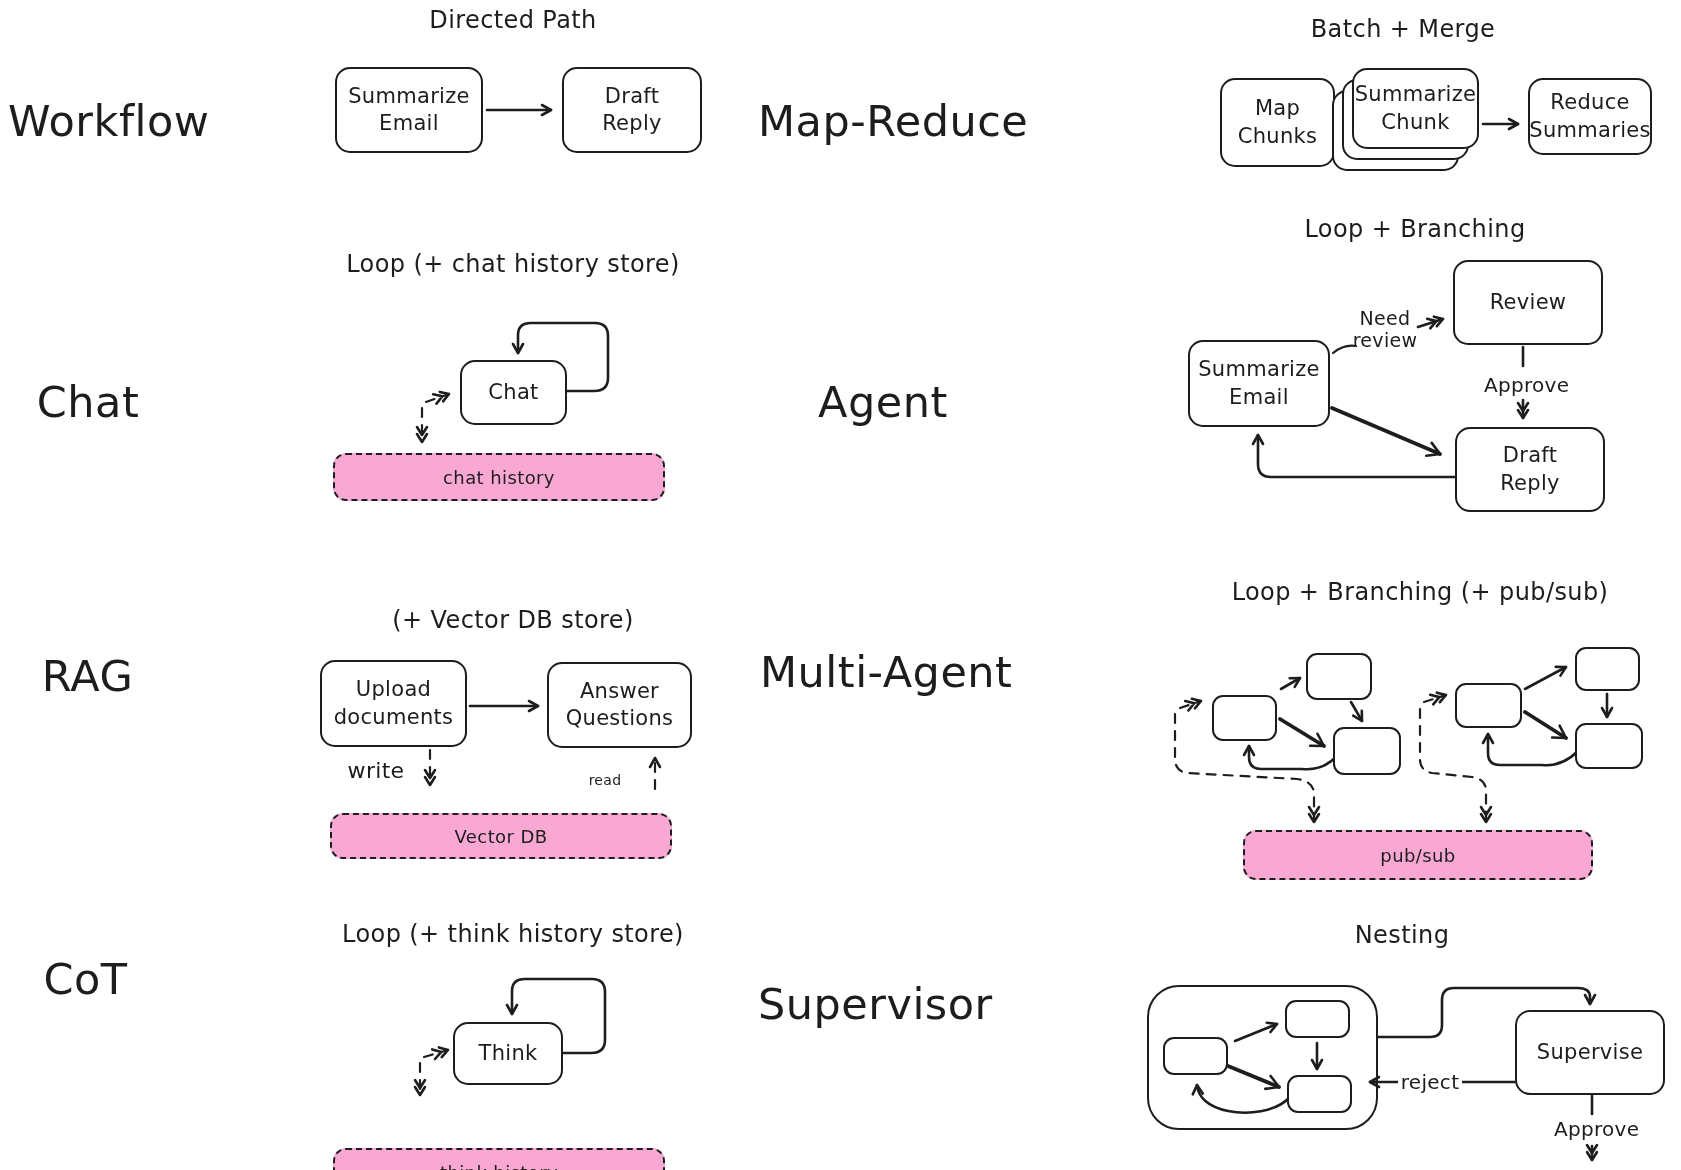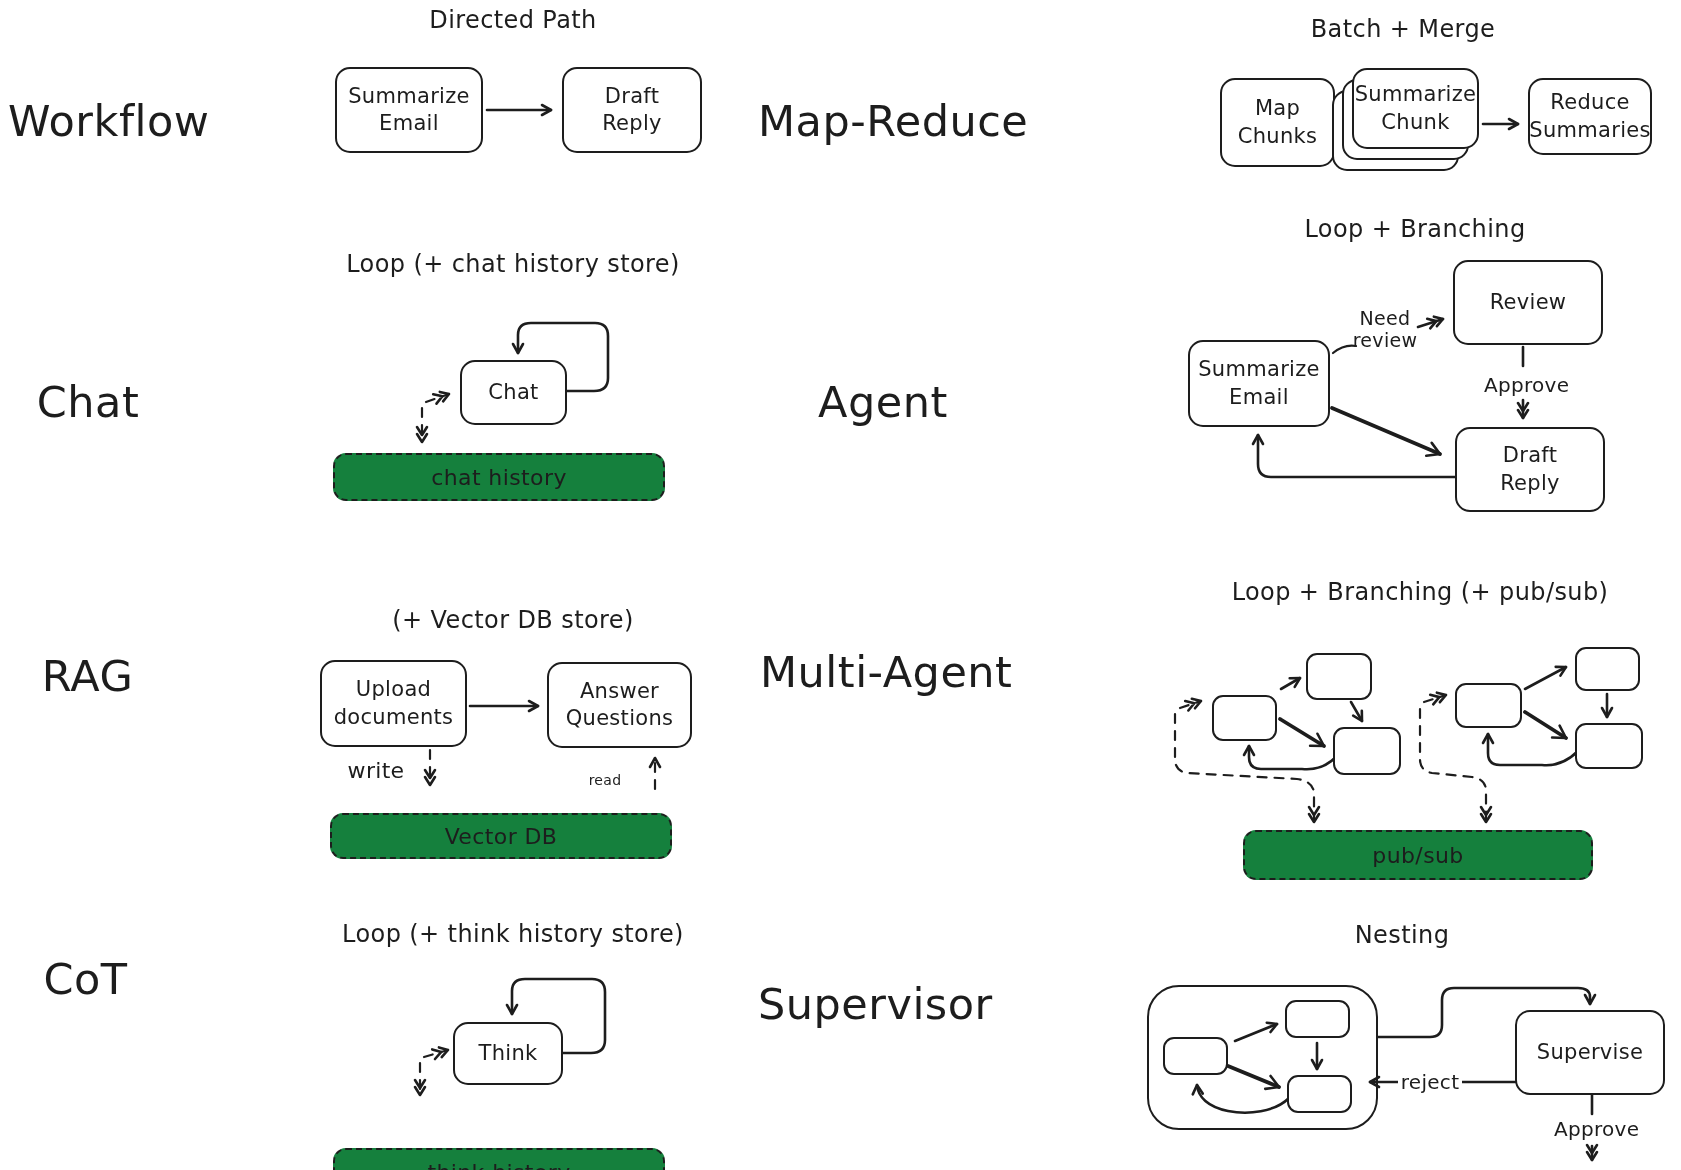--- a/index.html
+++ b/index.html
@@ -7,23 +7,23 @@
           font-family:"DejaVu Sans",sans-serif;color:#1d1d1d;}
   .wires{position:absolute;left:0;top:0;width:1681px;height:1170px;}
   .wires path{fill:none;stroke:#1d1d1d;stroke-width:2.6;stroke-linecap:round;stroke-linejoin:round;}
   .wires path.dashed{stroke-dasharray:9 8;}
   .wires path.thin{stroke-width:2.2;}
   .wires path.thick{stroke-width:3.8;}
   .node{position:absolute;border:2.7px solid #1d1d1d;border-radius:15px;background:#ffffff;
         display:flex;align-items:center;justify-content:center;text-align:center;
         font-size:21px;line-height:1.3;white-space:pre-line;letter-spacing:.3px;box-sizing:border-box;}
   .mini{border-radius:11px;border-width:2.5px;}
-  .store{position:absolute;border:2.6px dashed #1d1d1d;border-radius:13px;background:#15803d;
+  .store{position:absolute;border:2.6px dashed #1d1d1d;border-radius:13px;background:#f9a8d4;
         display:flex;align-items:center;justify-content:center;text-align:center;
-        font-size:22px;letter-spacing:.4px;box-sizing:border-box;}
+        font-size:18px;letter-spacing:.4px;box-sizing:border-box;}
   .slabel{position:absolute;font-size:43px;letter-spacing:.5px;text-align:center;white-space:nowrap;margin-top:16px;}
   .title{position:absolute;font-size:24px;letter-spacing:.4px;text-align:center;white-space:nowrap;}
   .elabel{position:absolute;font-size:20px;letter-spacing:.3px;text-align:center;
           white-space:pre-line;line-height:1.15;}
   .mask{background:#ffffff;}
   .container-box{position:absolute;border:2.8px solid #1d1d1d;border-radius:32px;background:transparent;box-sizing:border-box;}
 </style>
 </head>
 <body>
 

